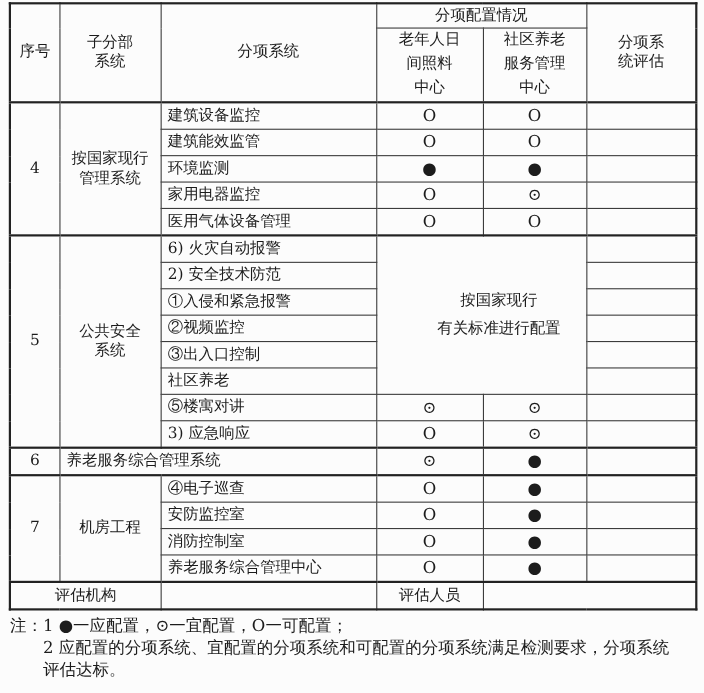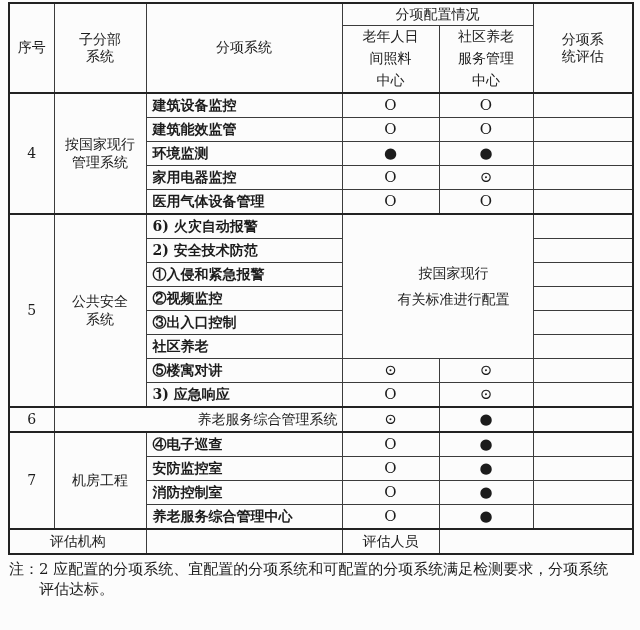--- a/index.html
+++ b/index.html
@@ -38,24 +38,24 @@
     text-align:center;
     vertical-align:middle;
     height:23px;
     line-height:1.25;
     white-space:pre-line;
     overflow:hidden;
   }
   thead tr.hrow1 td{height:21px;}
   thead tr.hrow2 td{height:66px;line-height:1.55;font-family:Liberation Serif, serif;}
   tbody.ts > tr:first-child > td{border-top:2px solid #222;}
-  td.label{text-align:left;padding-left:6px;font-weight:bold;}
+  td.label{text-align:left;padding-left:6px;}
   td.sym{font-size:15px;}
   td.merged{line-height:1.8;padding-left:36px;}
-  td.name-left{text-align:right;padding-left:6px;}
+  td.name-left{text-align:left;padding-left:6px;}
   .notes{
     display:flex;
     margin-top:4px;
     font-size:15px;
     line-height:20px;
     padding-left:1px;
   }
   .np{flex:0 0 auto;white-space:nowrap;}
   .nb{flex:1;}
   .pre{white-space:pre-line;}
@@ -221,18 +221,19 @@
         <td></td>
         <td>评估人员</td>
         <td colspan="2"></td>
       </tr>
     </tbody>
   </table>
 
   <div class="notes">
     <span class="np">注：</span>
     <div class="nb">
+      <div>1 ●一应配置，⊙一宜配置，O一可配置；</div>
       <div class="pre">2 应配置的分项系统、宜配置的分项系统和可配置的分项系统满足检测要求，分项系统
 评估达标。</div>
     </div>
   </div>
 
 </div>
 
 </body></html>

